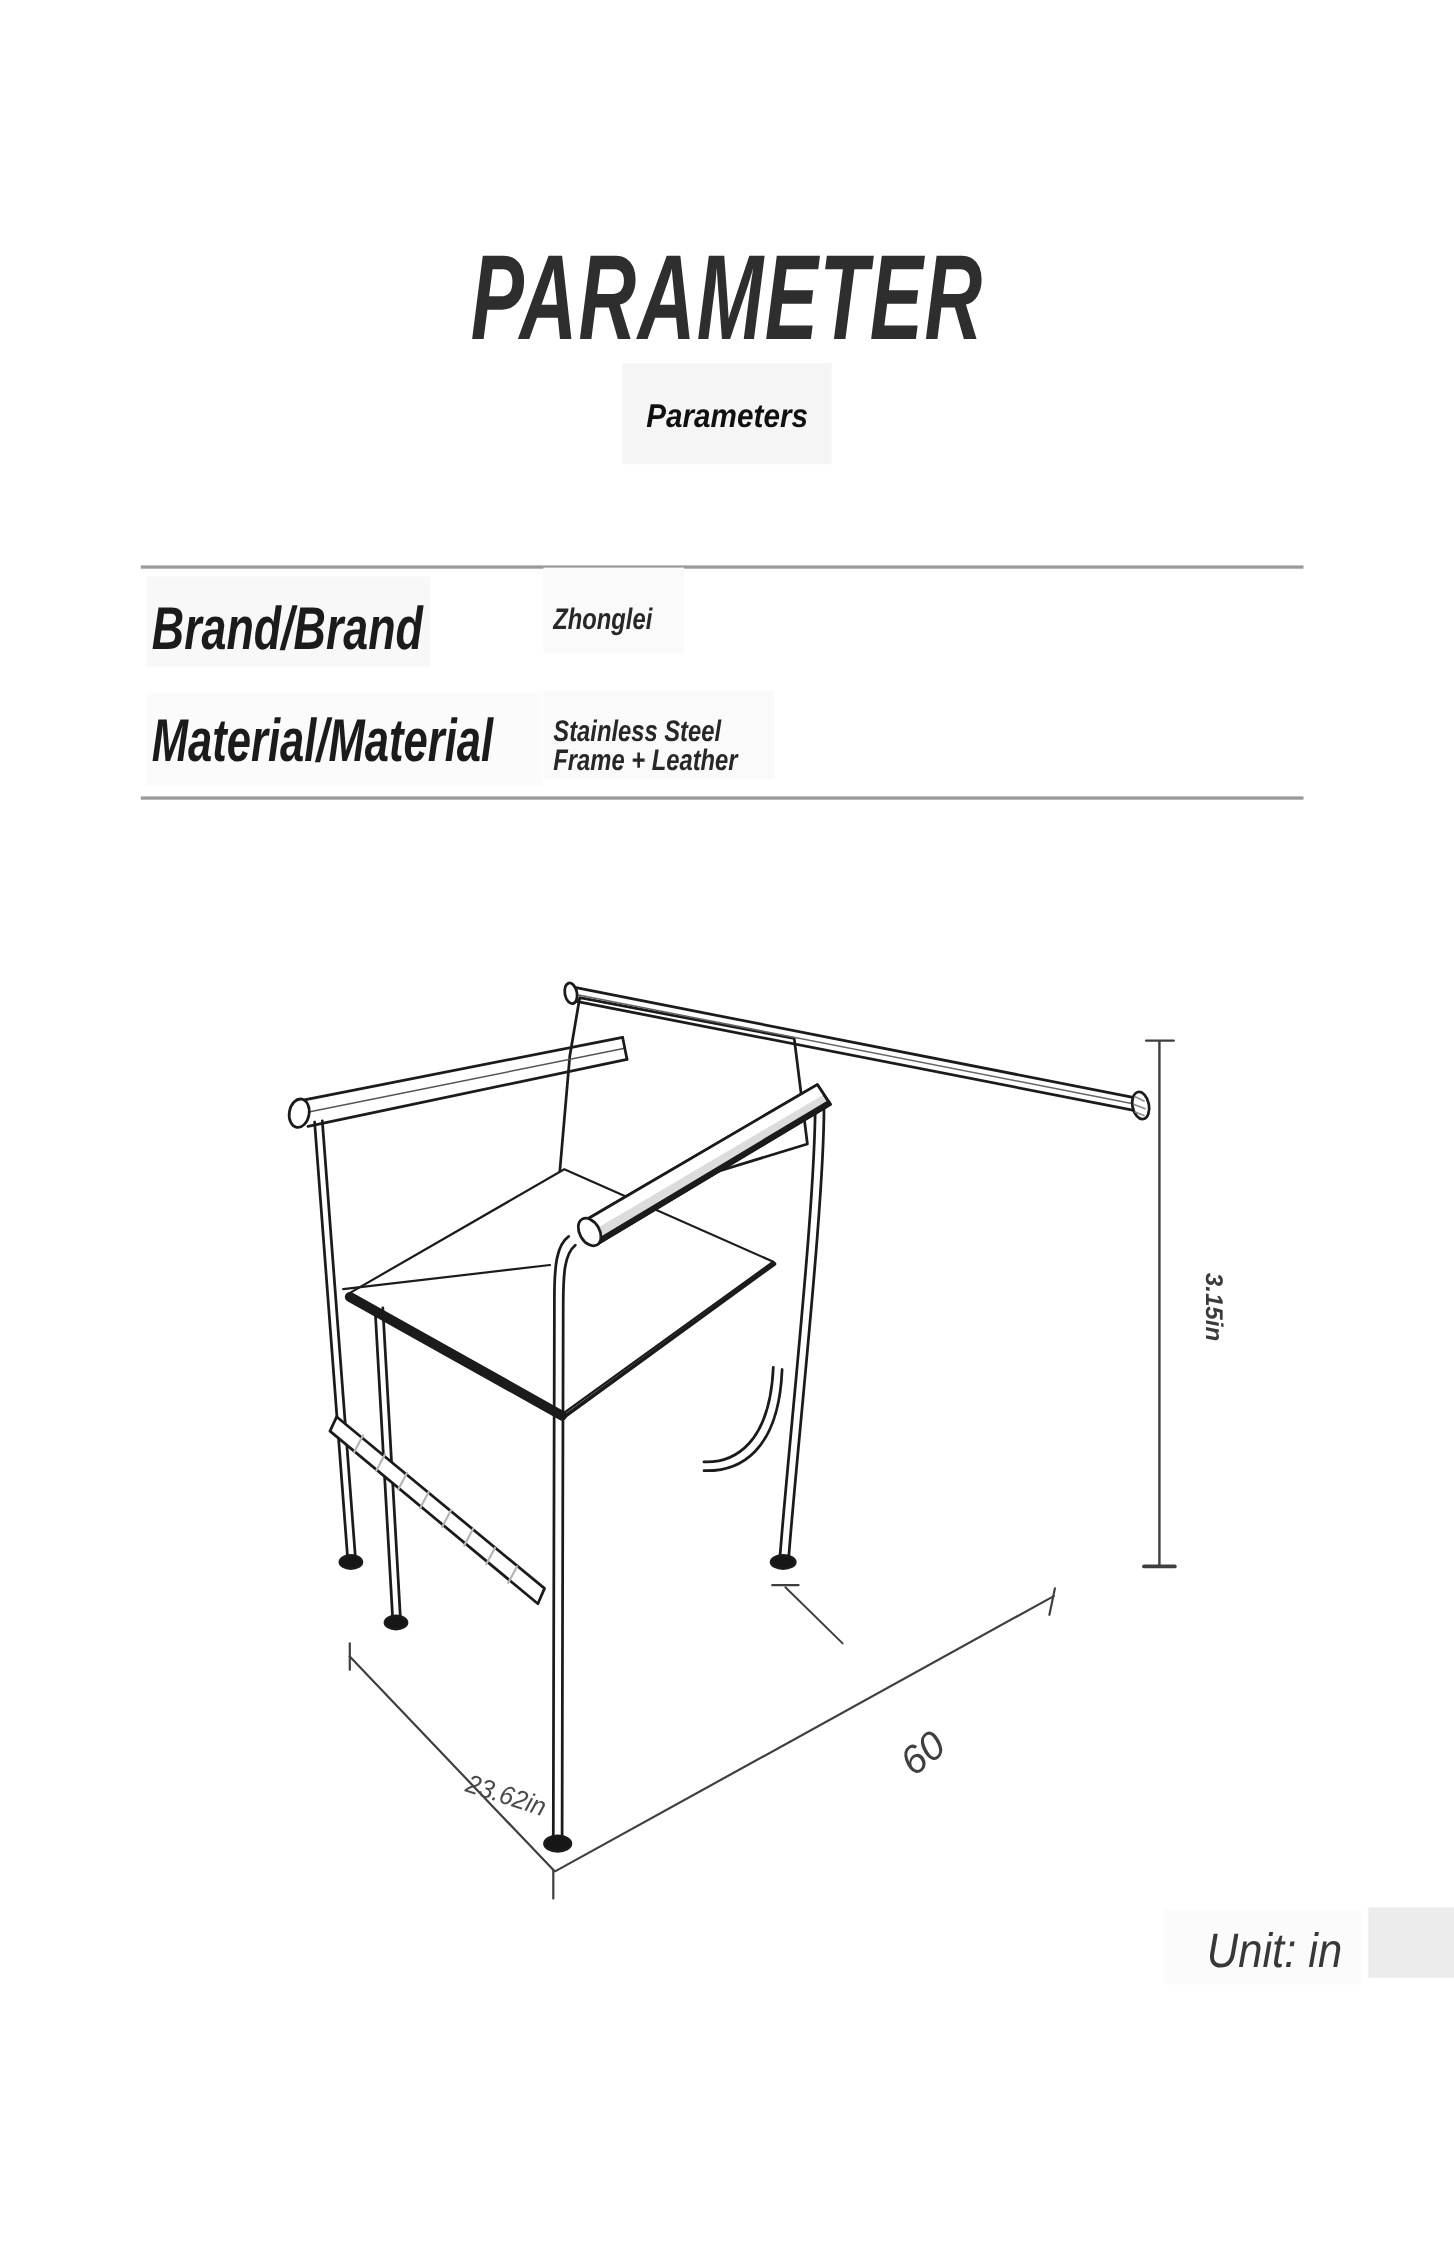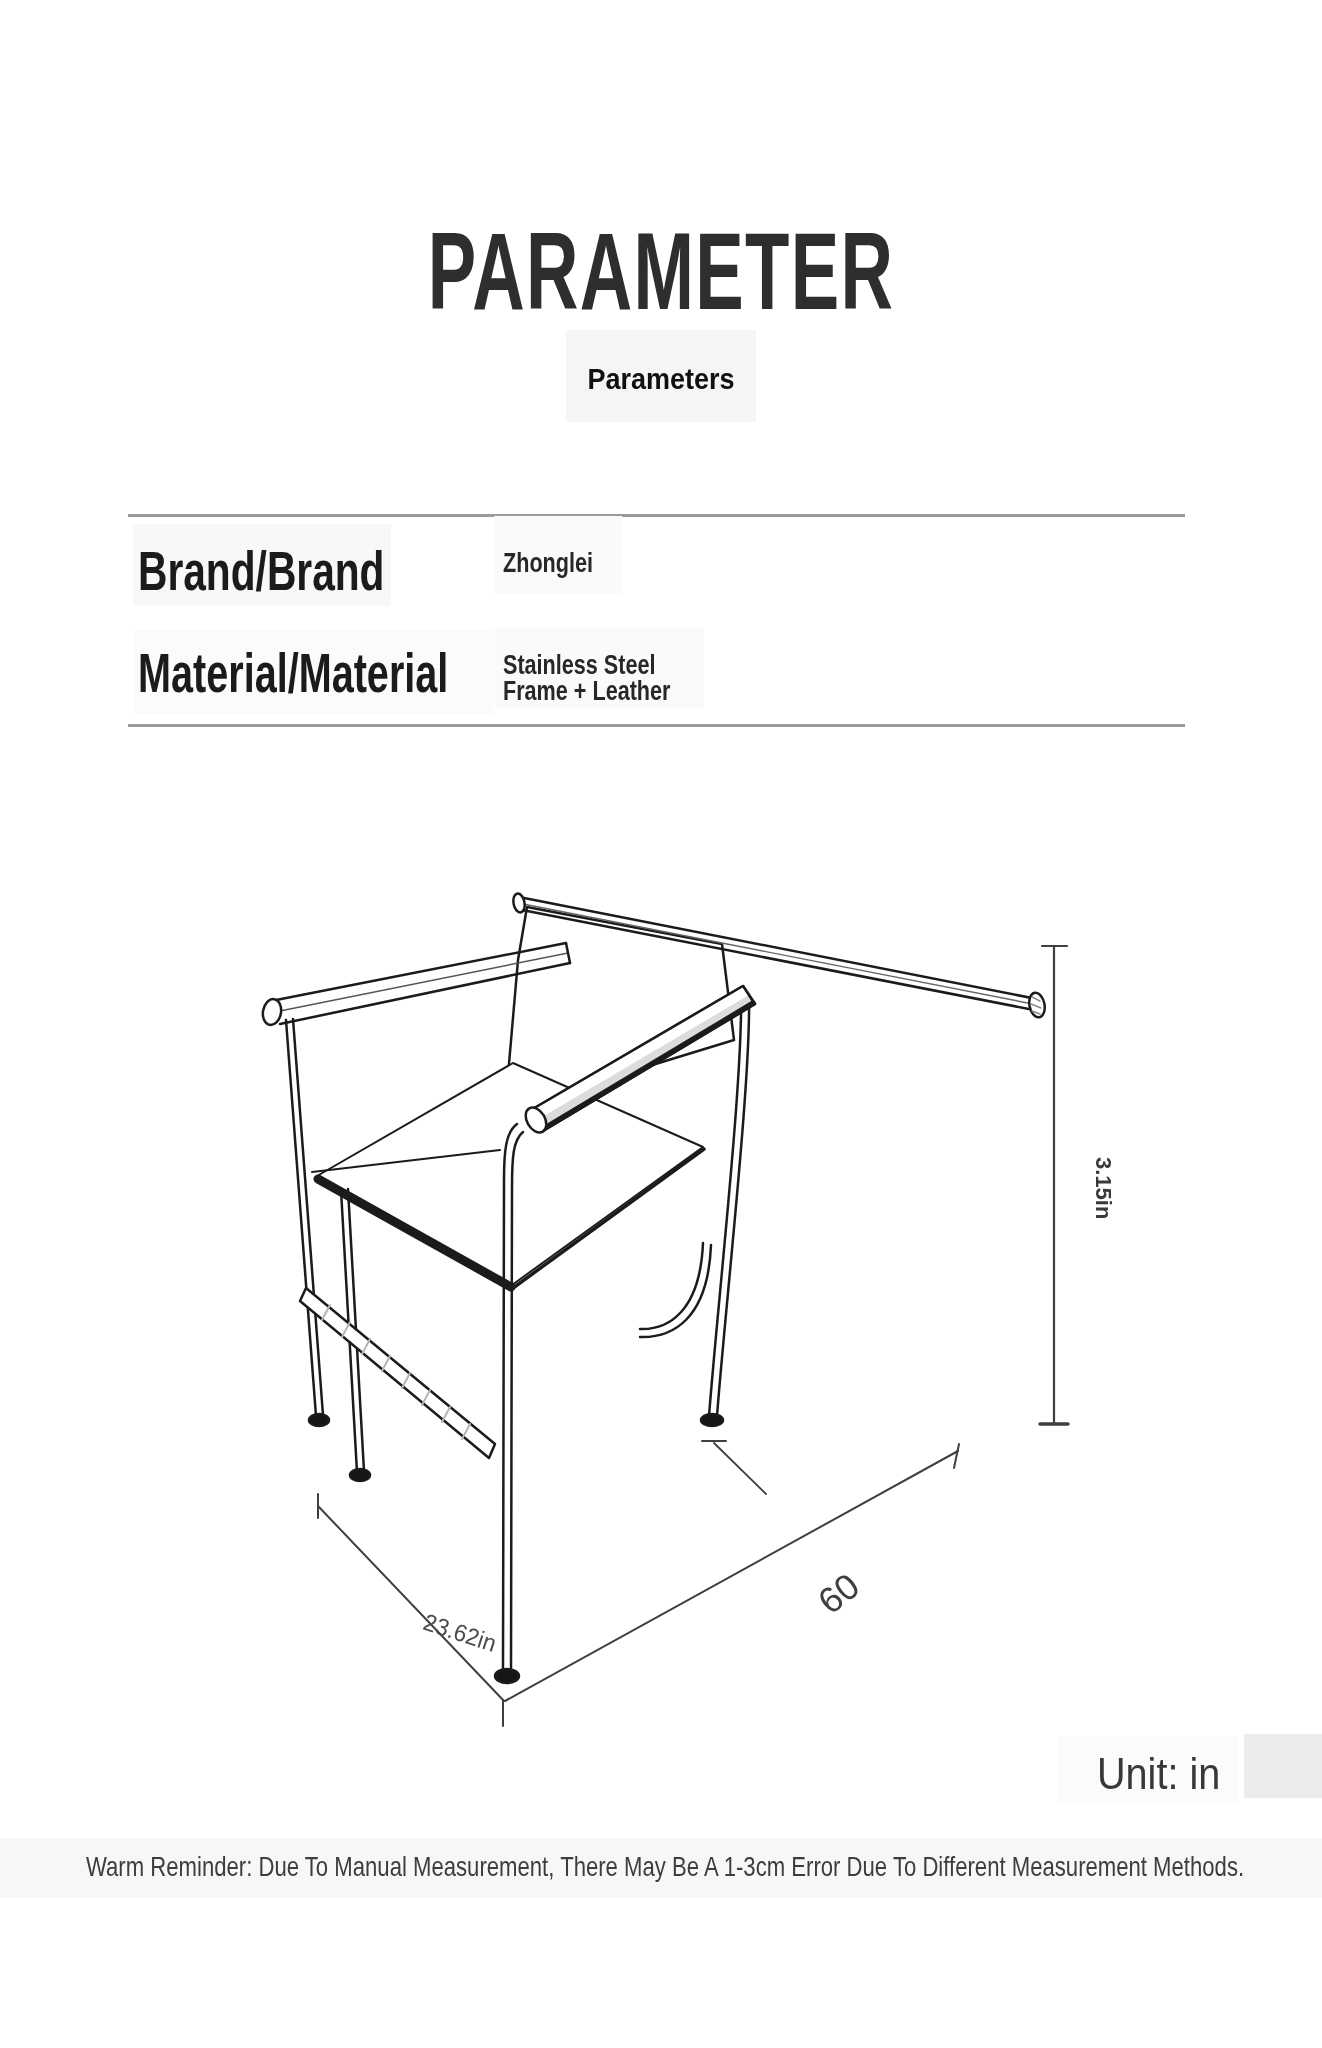--- a/index.html
+++ b/index.html
@@ -1,18 +1,18 @@
 <!DOCTYPE html>
 <html><head>
 <meta charset="utf-8">
 <style>
   html,body{margin:0;padding:0;background:#fff;}
   .page{
     position:relative;width:1322px;height:2048px;background:#ffffff;overflow:hidden;
-    font-family:"Liberation Sans",sans-serif;color:#1c1c1c;
+    font-family:"Liberation Sans",sans-serif;color:#1c1c1c;font-style:italic;
   }
   .softbox{position:absolute;background:#f8f8f8;}
   .page-title{
     position:absolute;left:0;right:0;top:216px;text-align:center;
     font-size:110px;line-height:110px;font-weight:700;color:#2e2e2e;
     transform:scaleX(0.66);letter-spacing:2px;white-space:nowrap;
   }
   .page-subtitle{
     position:absolute;left:0;right:0;top:362px;text-align:center;
     font-size:30px;line-height:34px;font-weight:700;color:#101010;
@@ -183,17 +183,14 @@
   </svg>
 
   <div class="dim-label" id="dim-height">3.15in</div>
   <div class="dim-label" id="dim-width">23.62in</div>
   <div class="dim-label" id="dim-depth">60</div>
 
   <div class="softbox" style="left:1058px;top:1736px;width:180px;height:68px;background:#fbfbfb;"></div>
   <div class="unit-label">Unit: in</div>
   <div class="right-edge-box"></div>
 
-  <div class="reminder-bar">
-    <div class="reminder-text">Warm Reminder: Due To Manual Measurement, There May Be A 1-3cm Error Due To Different Measurement Methods.</div>
-  </div>
 
 </div>
 
 </body></html>

